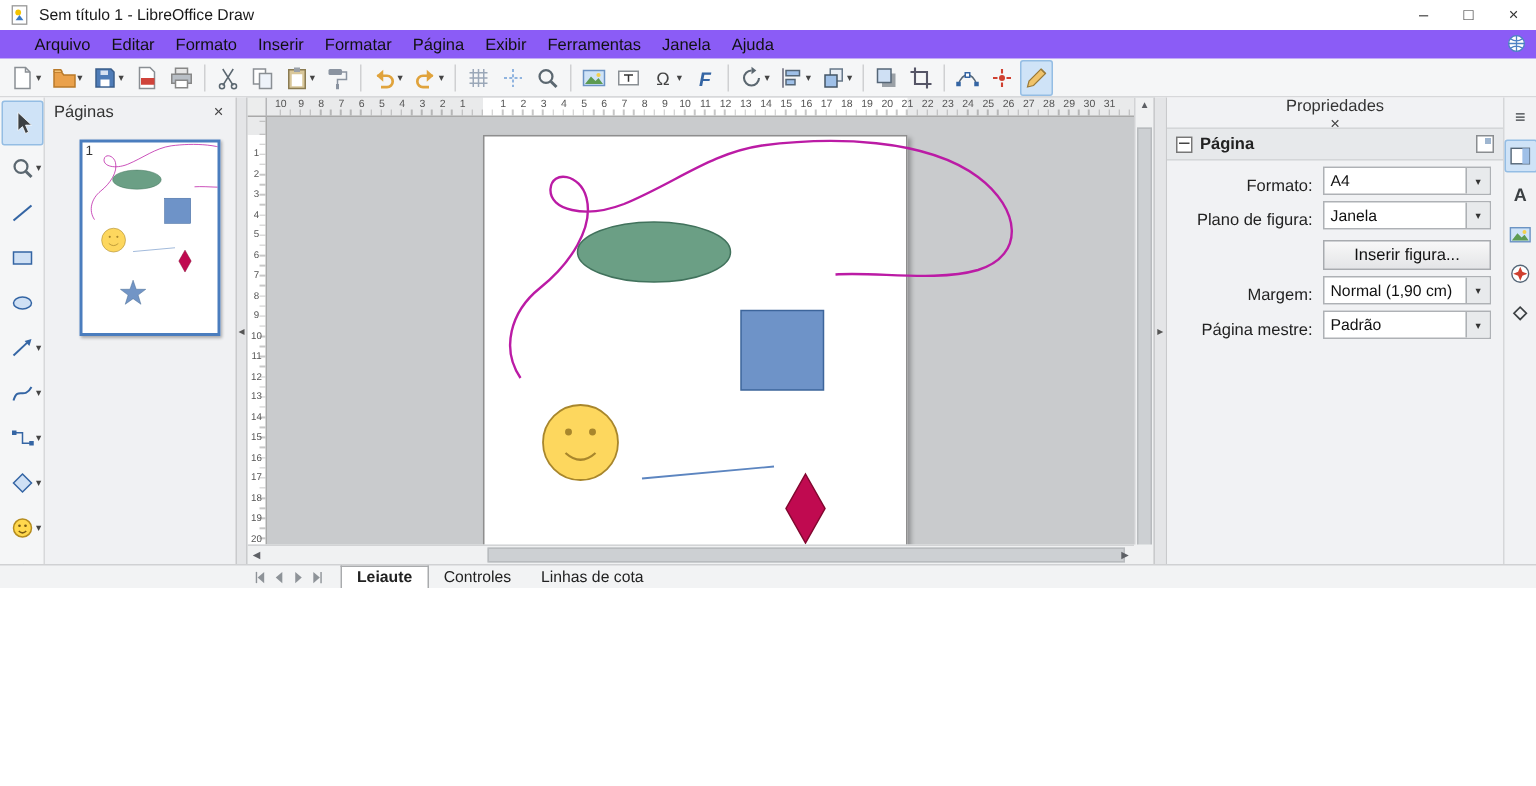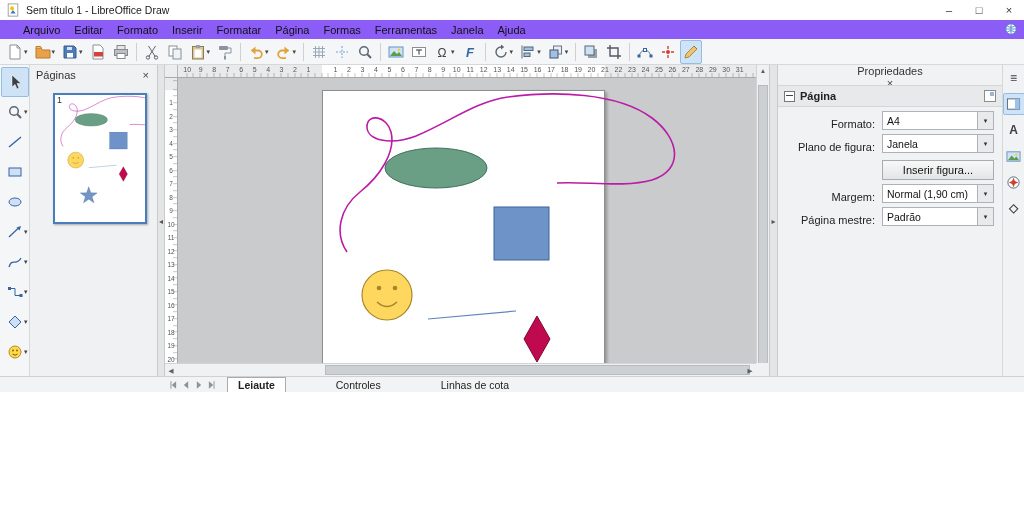--- a/index.html
+++ b/index.html
@@ -92,21 +92,21 @@
   .tabstrip{width:22px;background:#f1f2f4;border-left:1px solid #d6d7d9;display:flex;flex-direction:column;align-items:center;padding-top:2px;gap:4px;box-sizing:border-box;}
   .stab{width:20px;height:20px;display:flex;align-items:center;justify-content:center;font-size:12px;color:#3c4043;border:1px solid transparent;border-radius:2px;flex:0 0 auto;}
   .stab.active{background:#cfe3f7;border-color:#94bde4;}
   .stab svg{width:15px;height:15px;}
   .stab .glyph{font-size:12px;font-weight:bold;}
 
   
   .bottombar{position:absolute;left:0;right:0;bottom:0;height:16px;background:#f2f3f4;border-top:1px solid #d0d1d3;display:flex;align-items:stretch;padding-left:168px;box-sizing:border-box;}
   .navbtns{display:flex;align-items:center;gap:3px;margin-right:10px;color:#8e9398;}
   .navbtns svg{width:10px;height:10px;display:block;}
-  .layertabs{display:flex;align-items:stretch;gap:40px;}
+  .layertabs{display:flex;align-items:stretch;}
   .ltab{padding:0 10px;font-size:10.5px;display:flex;align-items:center;color:#222;white-space:nowrap;}
   .ltab.active{background:#fff;border:1px solid #a9abad;border-bottom:none;font-weight:bold;}
 </style>
 </head>
 <body>
 
 <svg width="0" height="0" style="position:absolute" aria-hidden="true">
   <defs>
     <symbol id="i-app" viewBox="0 0 16 16">
         <rect x="2.5" y="1" width="11" height="14" fill="#fff" stroke="#999"></rect>
@@ -316,21 +316,21 @@
   <div class="menubar" id="menubar">
     <svg class="globe">
         <use href="#i-globe"></use>
       </svg>
   <div class="menu-item">Arquivo</div>
       <div class="menu-item">Editar</div>
       <div class="menu-item">Formato</div>
       <div class="menu-item">Inserir</div>
       <div class="menu-item">Formatar</div>
       <div class="menu-item">Página</div>
-      <div class="menu-item">Formas</div>
+      <div class="menu-item">Exibir</div>
       <div class="menu-item">Ferramentas</div>
       <div class="menu-item">Janela</div>
       <div class="menu-item">Ajuda</div>
     </div>
 
   <div class="toolbar" id="toolbar">
       <div class="tbtn">
         <svg class="icon16">
           <use href="#i-new"></use>
         </svg>

